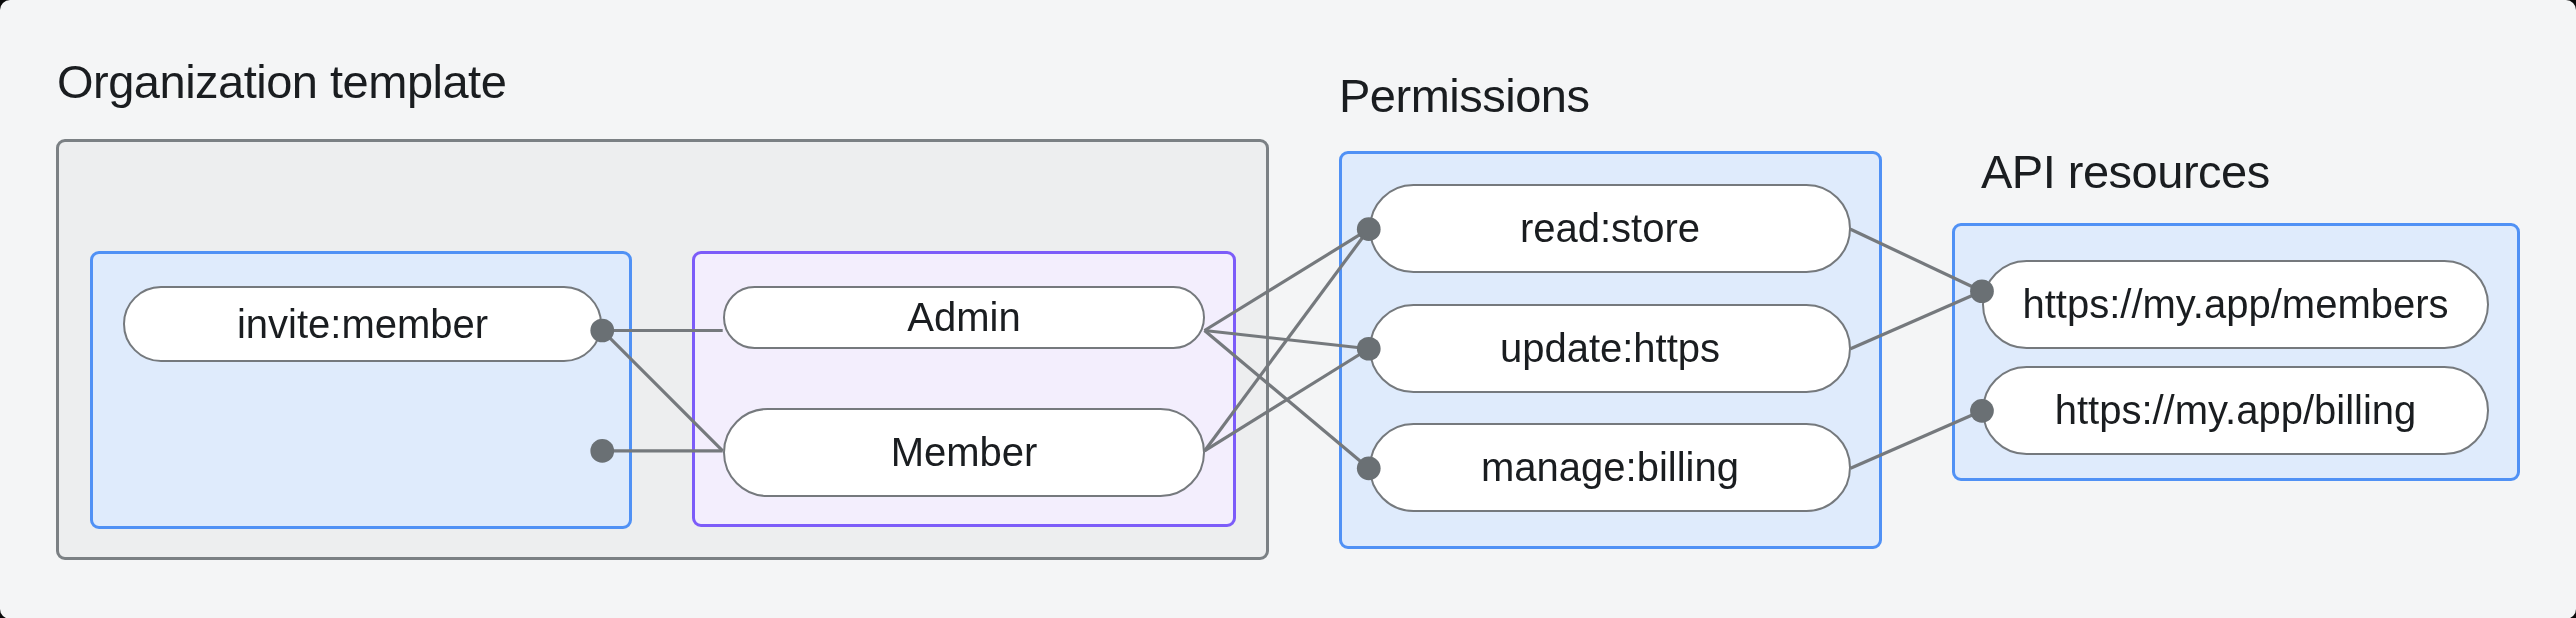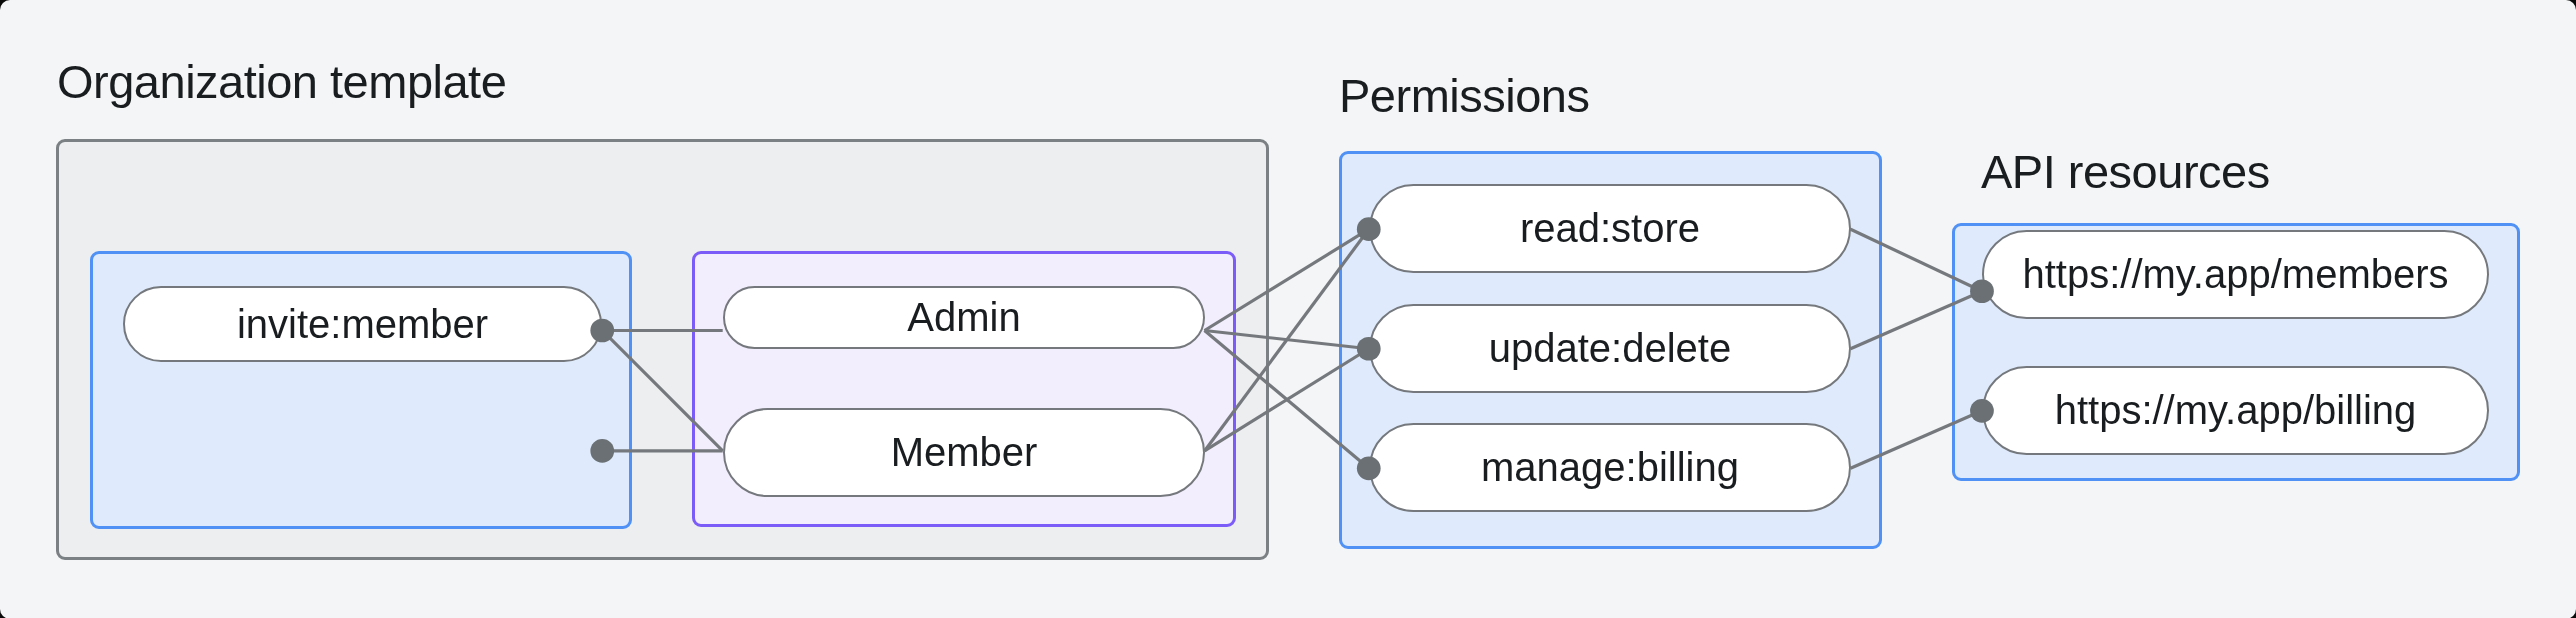--- a/index.html
+++ b/index.html
@@ -70,25 +70,25 @@
 
   <div class="cluster blue" style="left:90px; top:251px; width:542px; height:278px;"></div>
   <div class="pill" style="left:123px; top:286px; width:479px; height:76px;">invite:member</div>
 
   <div class="cluster purple" style="left:692px; top:251px; width:544px; height:276px;"></div>
   <div class="pill" style="left:723px; top:286px; width:482px; height:63px;">Admin</div>
   <div class="pill" style="left:723px; top:408px; width:482px; height:89px;">Member</div>
 
   <div class="cluster blue" style="left:1339px; top:151px; width:543px; height:398px;"></div>
   <div class="pill" style="left:1369px; top:184px; width:482px; height:89px;">read:store</div>
-  <div class="pill" style="left:1369px; top:304px; width:482px; height:89px;">update:delete</div>
+  <div class="pill" style="left:1369px; top:304px; width:482px; height:89px;">update:https</div>
   <div class="pill" style="left:1369px; top:423px; width:482px; height:89px;">manage:billing</div>
 
   <div class="cluster blue" style="left:1952px; top:223px; width:568px; height:258px;"></div>
-  <div class="pill" style="left:1982px; top:230px; width:507px; height:89px;">https://my.app/members</div>
+  <div class="pill" style="left:1982px; top:260px; width:507px; height:89px;">https://my.app/members</div>
   <div class="pill" style="left:1982px; top:366px; width:507px; height:89px;">https://my.app/billing</div>
 
   <svg id="edge-layer" width="2576" height="619" viewBox="0 0 2823 678">
       <line x1="660" y1="362" x2="792" y2="362" stroke="#75797d" stroke-width="3.5"></line>
       <line x1="660" y1="362" x2="792" y2="494" stroke="#75797d" stroke-width="3.5"></line>
       <line x1="660" y1="494" x2="792" y2="494" stroke="#75797d" stroke-width="3.5"></line>
       <line x1="1320" y1="362" x2="1500" y2="251" stroke="#75797d" stroke-width="3.5"></line>
       <line x1="1320" y1="362" x2="1500" y2="382" stroke="#75797d" stroke-width="3.5"></line>
       <line x1="1320" y1="362" x2="1500" y2="513" stroke="#75797d" stroke-width="3.5"></line>
       <line x1="1320" y1="494" x2="1500" y2="251" stroke="#75797d" stroke-width="3.5"></line>

